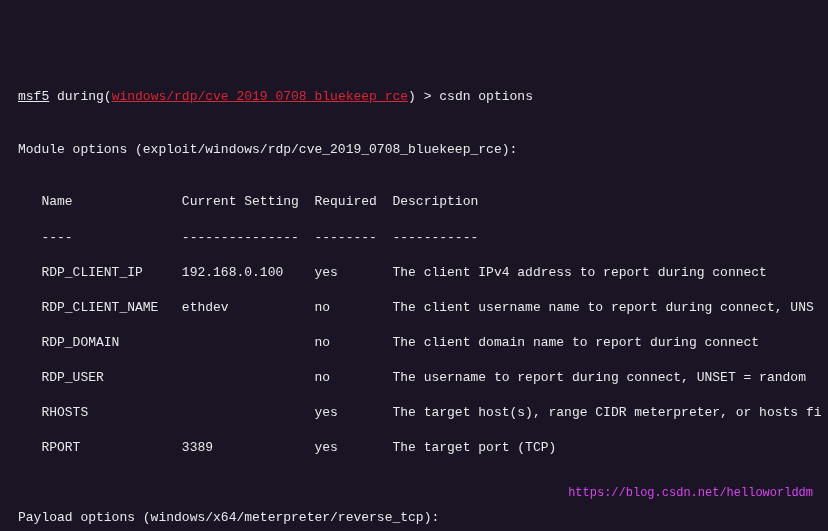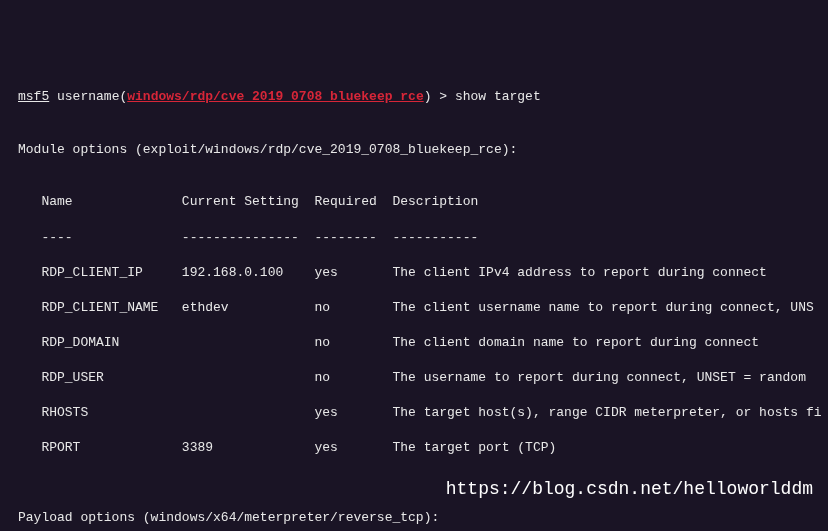--- a/index.html
+++ b/index.html
@@ -10,37 +10,37 @@
       font-size: 13px;
       line-height: 1.35;
       padding: 18px 18px 18px 18px;
       width: 828px;
       height: 531px;
       overflow: hidden;
       white-space: pre;
       position: relative;
     }
     .prompt-prefix { text-decoration: underline; }
-    .red { color: #d72638; font-weight: bold; text-decoration: underline; }
+    .red { color: #d72638; font-weight: normal; text-decoration: underline; }
     .watermark {
       position: absolute;
       bottom: 30px;
       right: 15px;
-      color: #ffffff;
-      font-size: 18px;
+      color: #d946ef;
+      font-size: 12px;
     }
     .line { display: block; }
     .spacer { height: 12px; }
   </style>
 </head>
 <body>
 
 
 
-<span class="line"><span class="prompt-prefix">msf5</span><span> username(</span><span class="red">windows/rdp/cve_2019_0708_bluekeep_rce</span><span>) &gt; </span><span>show target</span></span>
+<span class="line"><span class="prompt-prefix">msf5</span><span> during(</span><span class="red">windows/rdp/cve_2019_0708_bluekeep_rce</span><span>) &gt; </span><span>csdn options</span></span>
 <span class="spacer"></span>
 <span class="line">Module options (exploit/windows/rdp/cve_2019_0708_bluekeep_rce):</span>
 <span class="spacer"></span>
 <span class="line">   Name              Current Setting  Required  Description</span>
 <span class="line">   ----              ---------------  --------  -----------</span>
 <span class="line">   RDP_CLIENT_IP     192.168.0.100    yes       The client IPv4 address to report during connect</span>
 <span class="line">   RDP_CLIENT_NAME   ethdev           no        The client username name to report during connect, UNS</span>
 <span class="line">   RDP_DOMAIN                         no        The client domain name to report during connect</span>
 <span class="line">   RDP_USER                           no        The username to report during connect, UNSET = random </span>
 <span class="line">   RHOSTS                             yes       The target host(s), range CIDR meterpreter, or hosts fi</span>

